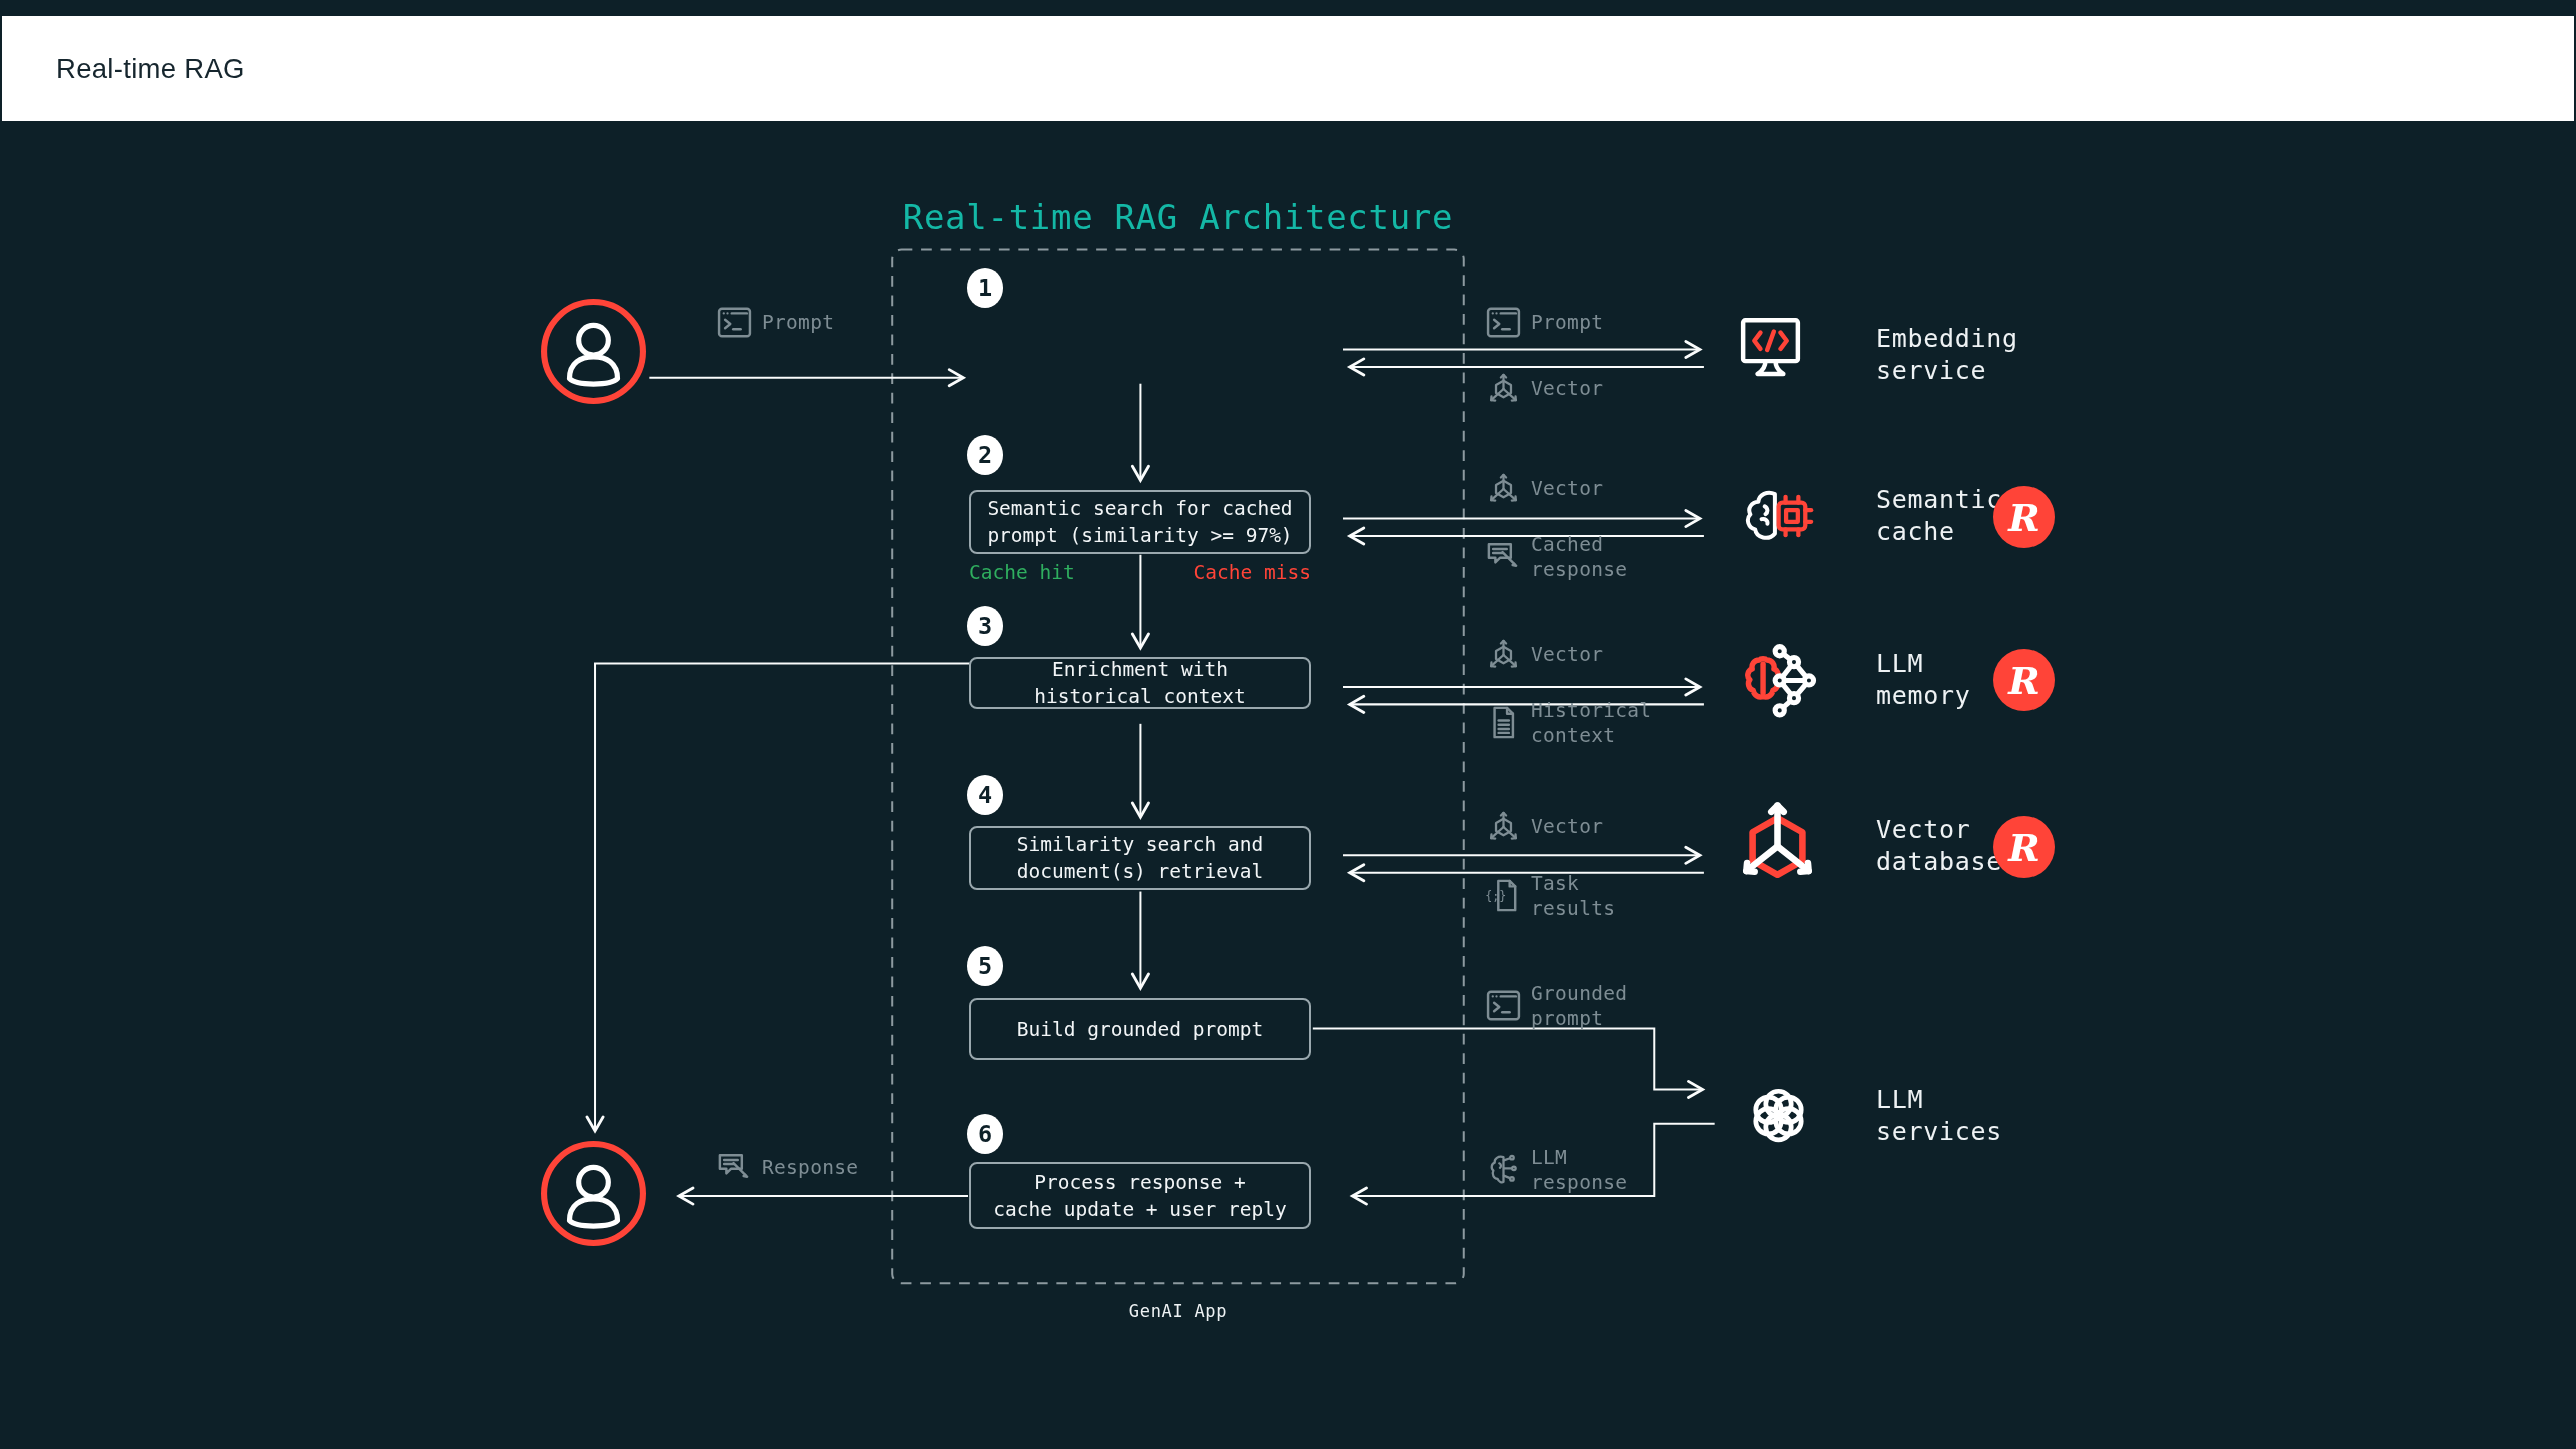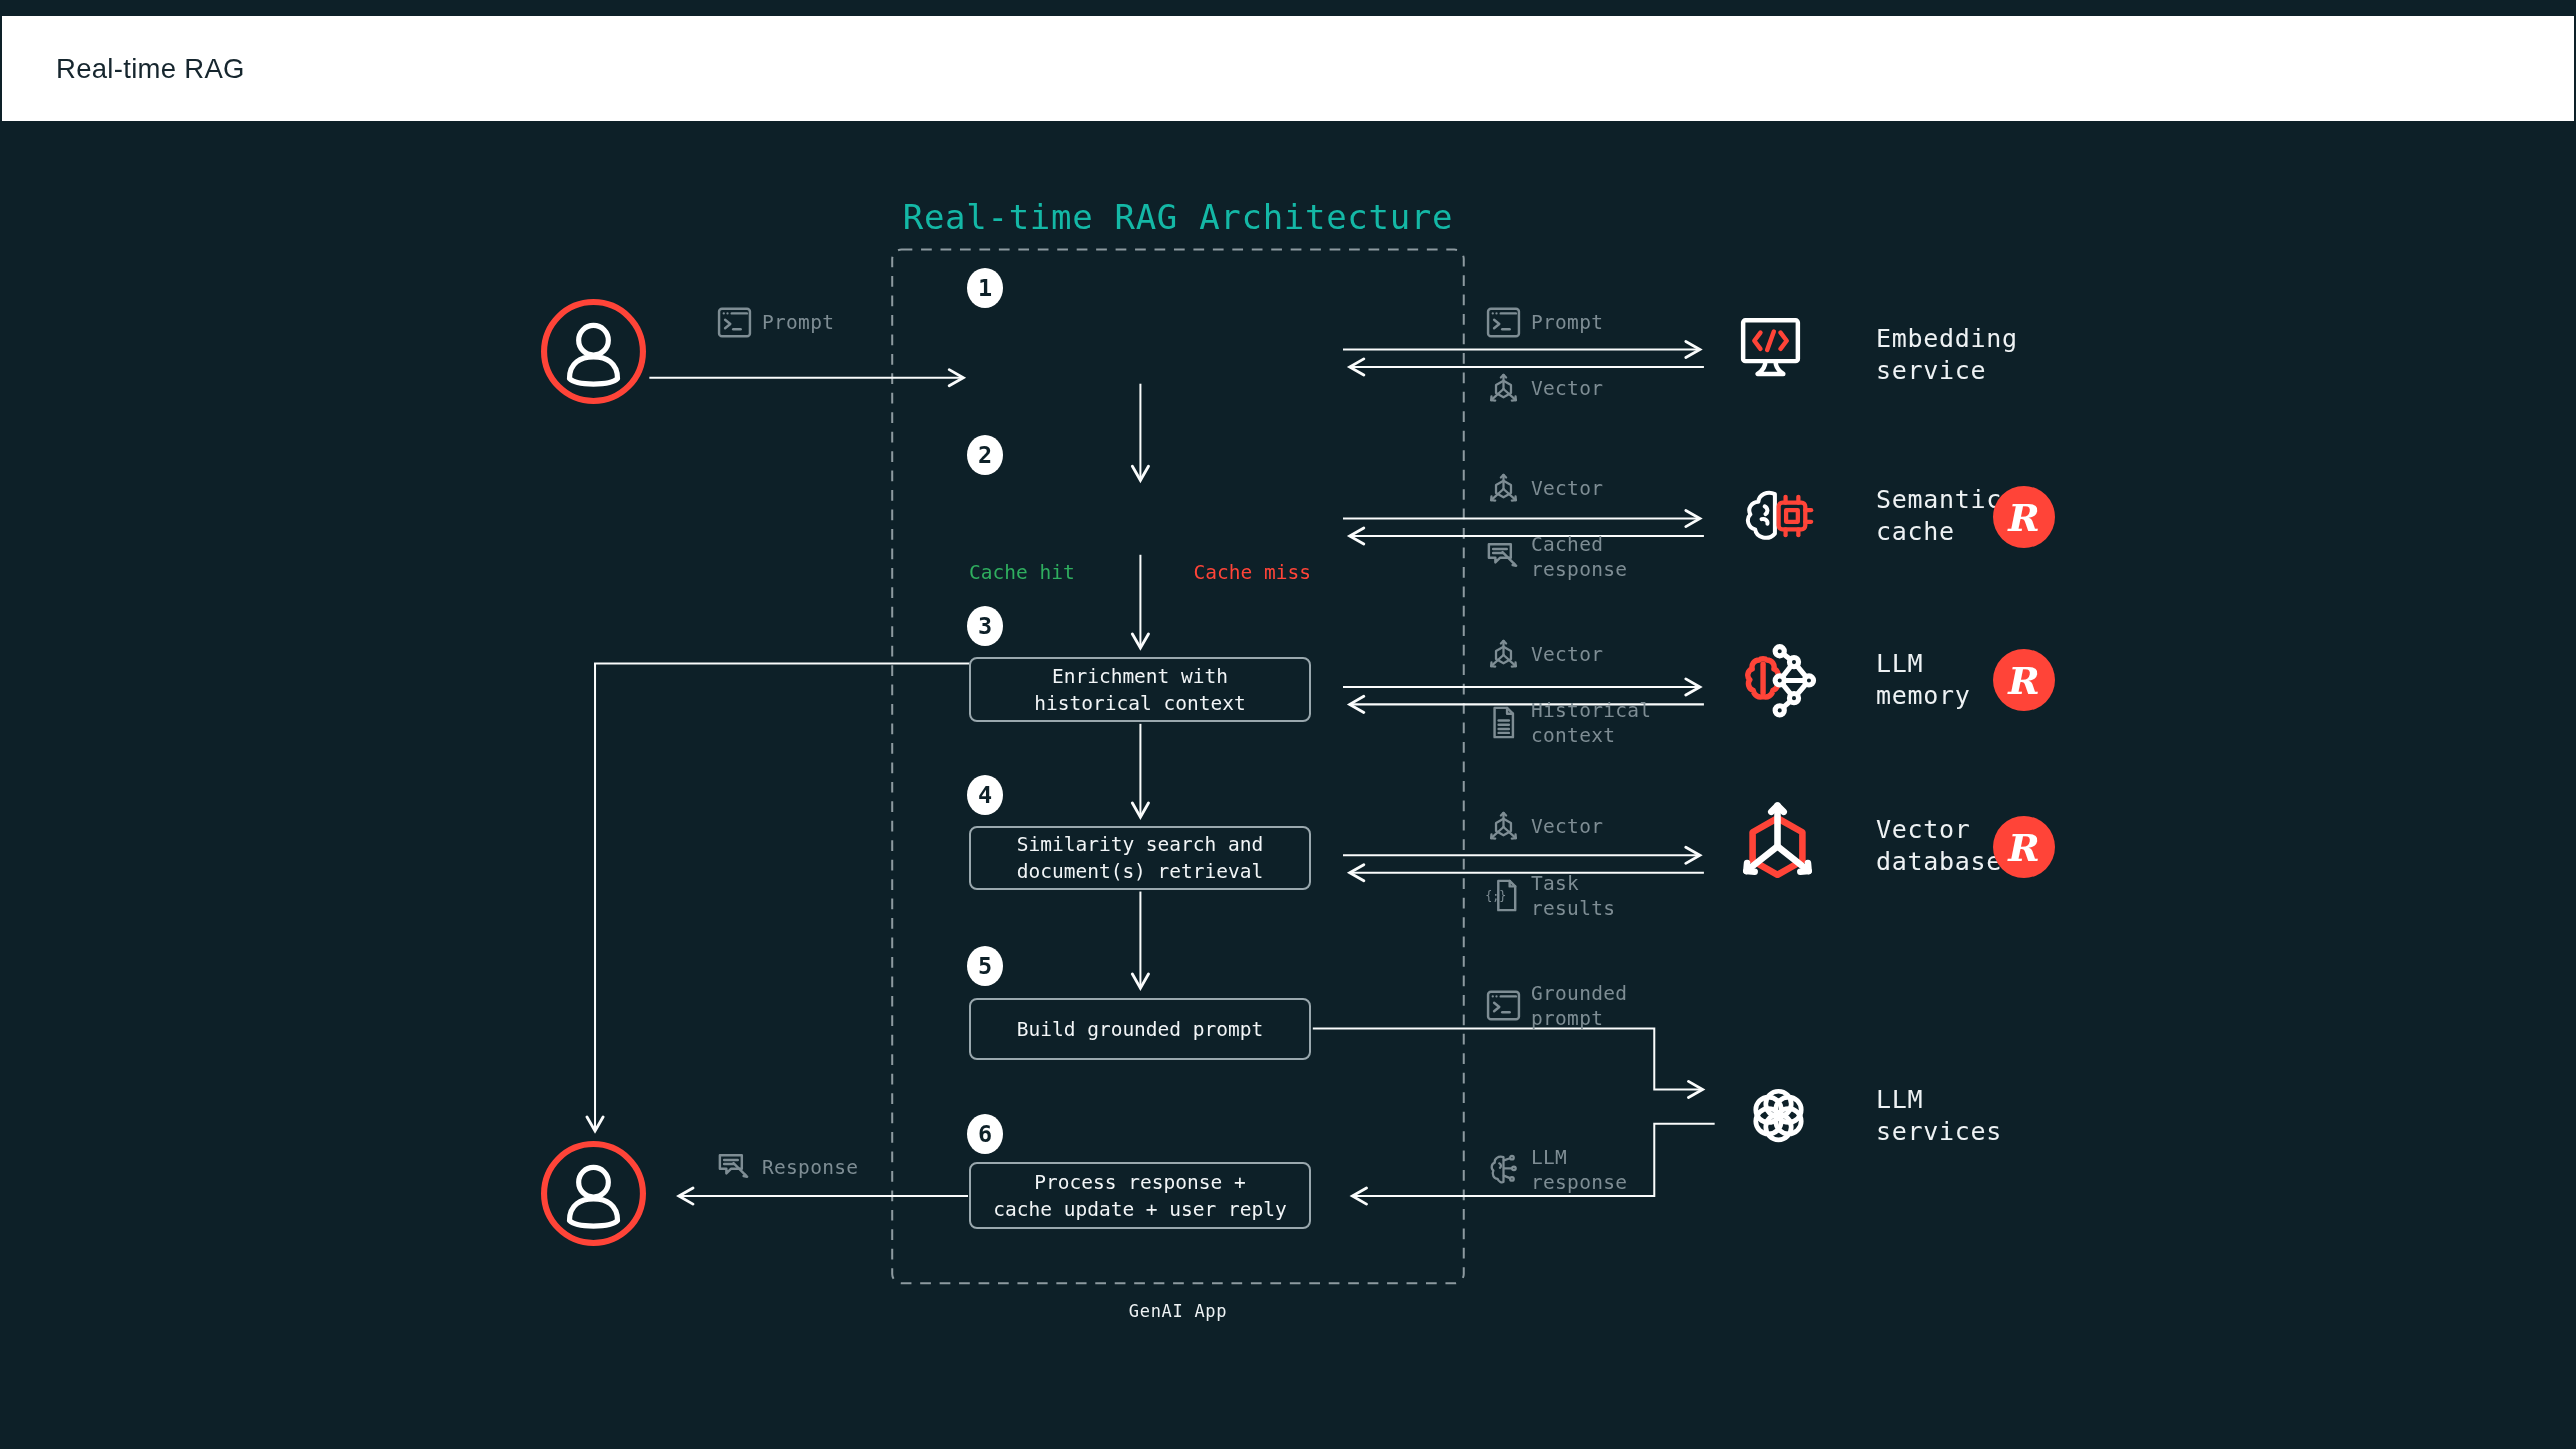--- a/index.html
+++ b/index.html
@@ -139,21 +139,23 @@
     <circle cx="24" cy="24" r="21" fill="none" stroke="#ff4438" stroke-width="2.6"></circle>
     <circle cx="24" cy="19.2" r="6.3" fill="none" stroke="#fff" stroke-width="2.2"></circle>
     <path d="M13.8 35.5 C13.8 28.8 18.6 26.3 24 26.3 C29.4 26.3 34.2 28.8 34.2 35.5 C31.4 38.6 16.6 38.6 13.8 35.5 Z" fill="none" stroke="#fff" stroke-width="2.2" stroke-linejoin="round"></path>
   </svg>
   <svg class="abs" style="left:537px;top:1137px;" width="113" height="113" viewBox="0 0 48 48">
     <circle cx="24" cy="24" r="21" fill="none" stroke="#ff4438" stroke-width="2.6"></circle>
     <circle cx="24" cy="19.2" r="6.3" fill="none" stroke="#fff" stroke-width="2.2"></circle>
     <path d="M13.8 35.5 C13.8 28.8 18.6 26.3 24 26.3 C29.4 26.3 34.2 28.8 34.2 35.5 C31.4 38.6 16.6 38.6 13.8 35.5 Z" fill="none" stroke="#fff" stroke-width="2.2" stroke-linejoin="round"></path>
   </svg>
 
-  <div class="box" style="top:657px;height:65px;align-items:center;"><span style="white-space:pre-line;">Enrichment with
+  <div class="box" style="top:490px;height:64px;"><span style="white-space:pre-line;">Semantic search for cached
+prompt (similarity &gt;= 97%)</span></div>
+  <div class="box" style="top:657px;height:52px;align-items:center;"><span style="white-space:pre-line;">Enrichment with
 historical context</span></div>
   <div class="box" style="top:826px;height:64px;"><span style="white-space:pre-line;">Similarity search and
 document(s) retrieval</span></div>
   <div class="box" style="top:1162px;height:67px;"><span style="white-space:pre-line;">Process response +
 cache update + user reply</span></div>
   <div class="box" style="top:998px;height:62px;"><span style="white-space:pre-line;">Build grounded prompt</span></div>
 
   <div class="badge" style="top:268px;">1</div>
   <div class="badge" style="top:435px;">2</div>
   <div class="badge" style="top:606px;">3</div>

